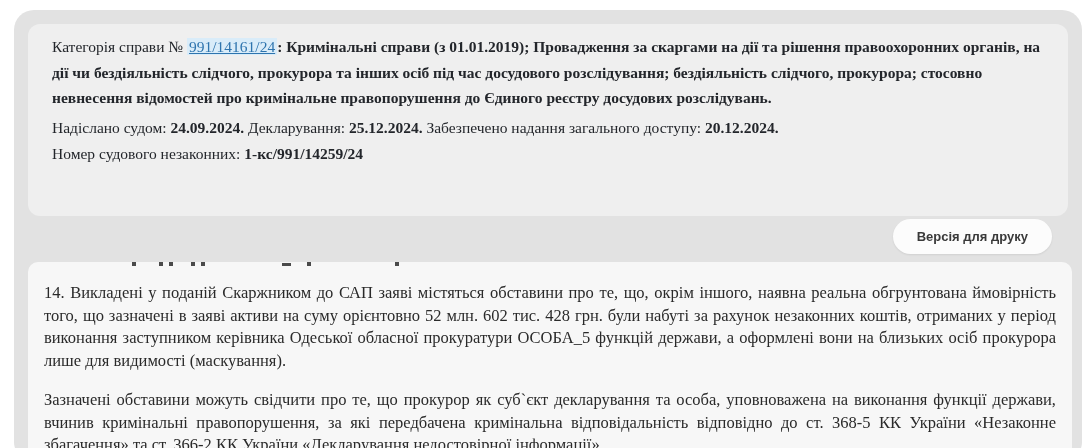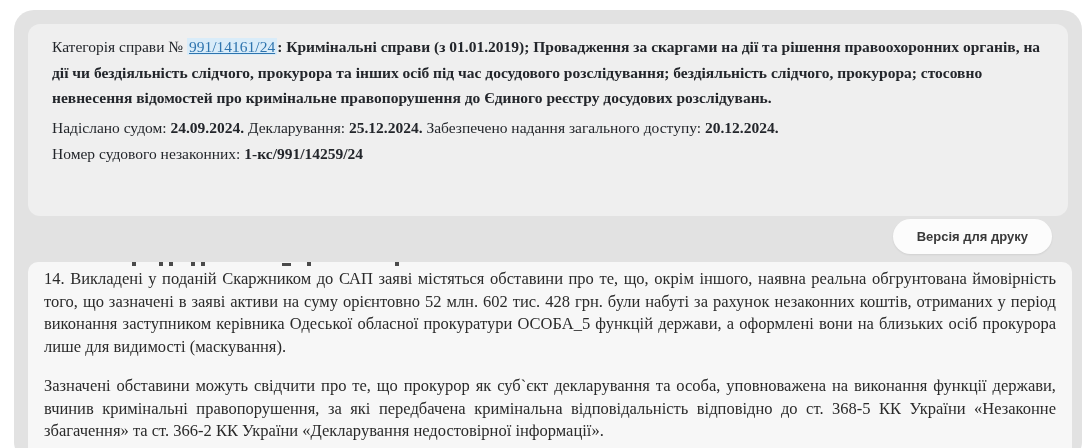--- a/index.html
+++ b/index.html
@@ -63,21 +63,21 @@
     background: #4a4a4a; display: block;
   }
   .clipped-line i.wide { width: 9px; height: 3px; top: 1px; }
 
   .doc-para {
     font-family: "Liberation Serif", serif;
     font-size: 16.5px; line-height: 22.5px;
     color: #2a2a2a;
     text-align: justify;
   }
-  .doc-para.first { }
+  .doc-para.first { margin-top: 14px; }
   .doc-para.second { margin-top: 17px; }
 </style>
 </head>
 <body>
 
 <div class="card">
 
   <div class="meta-panel">
 
     <div class="category-line">

